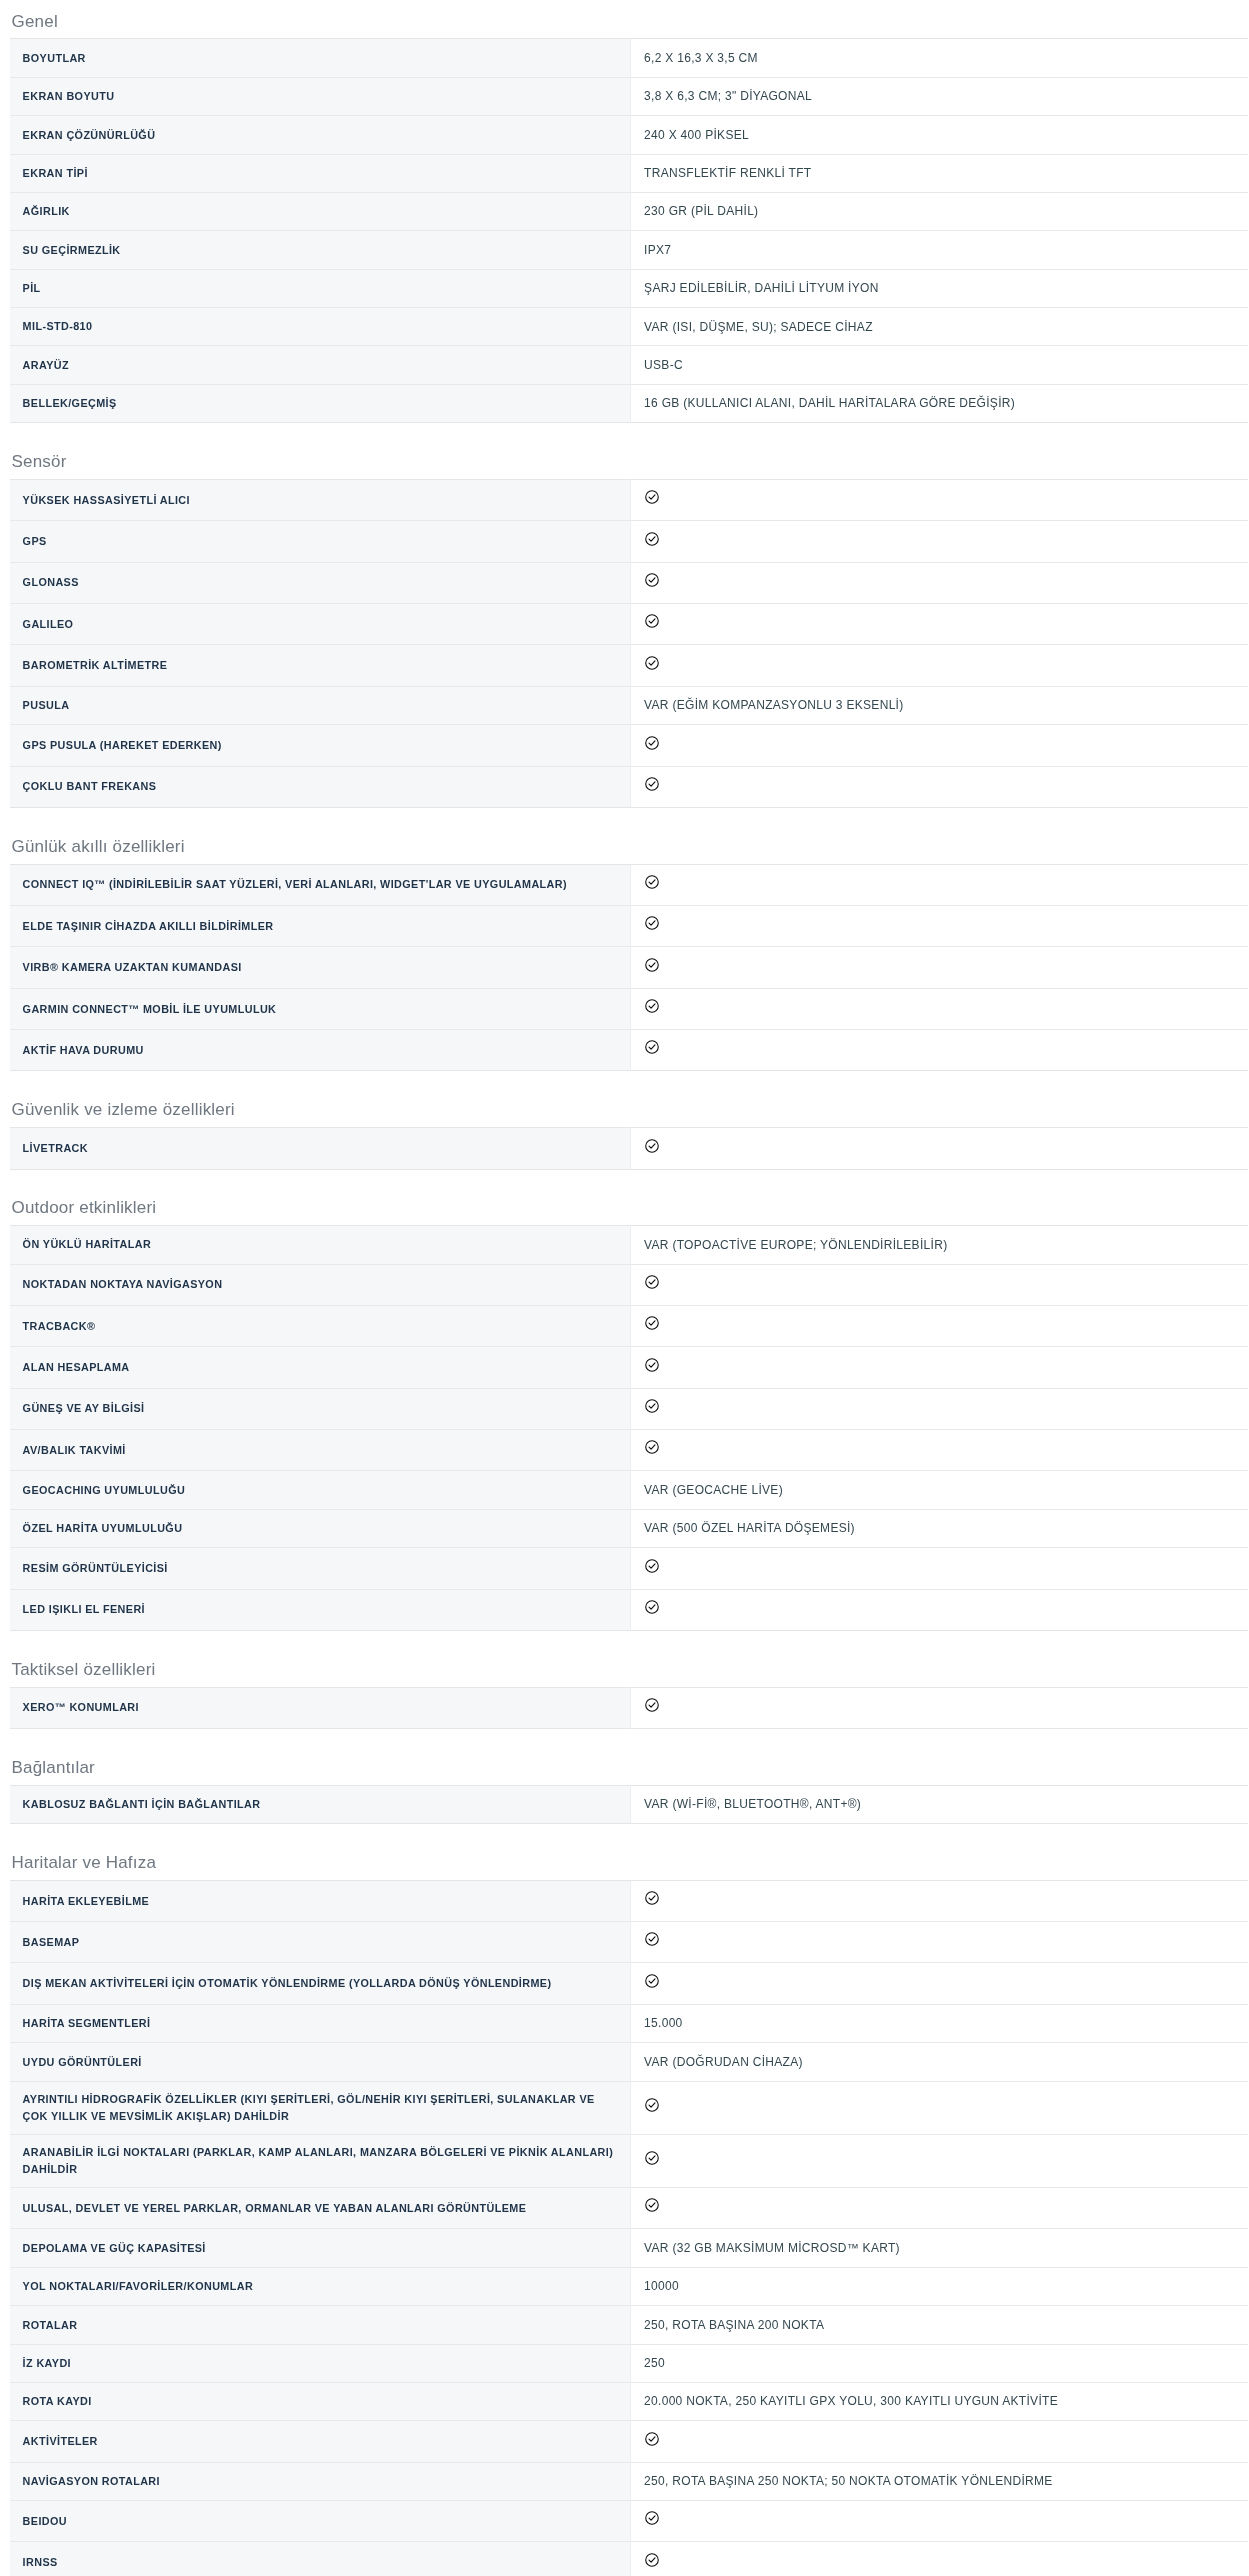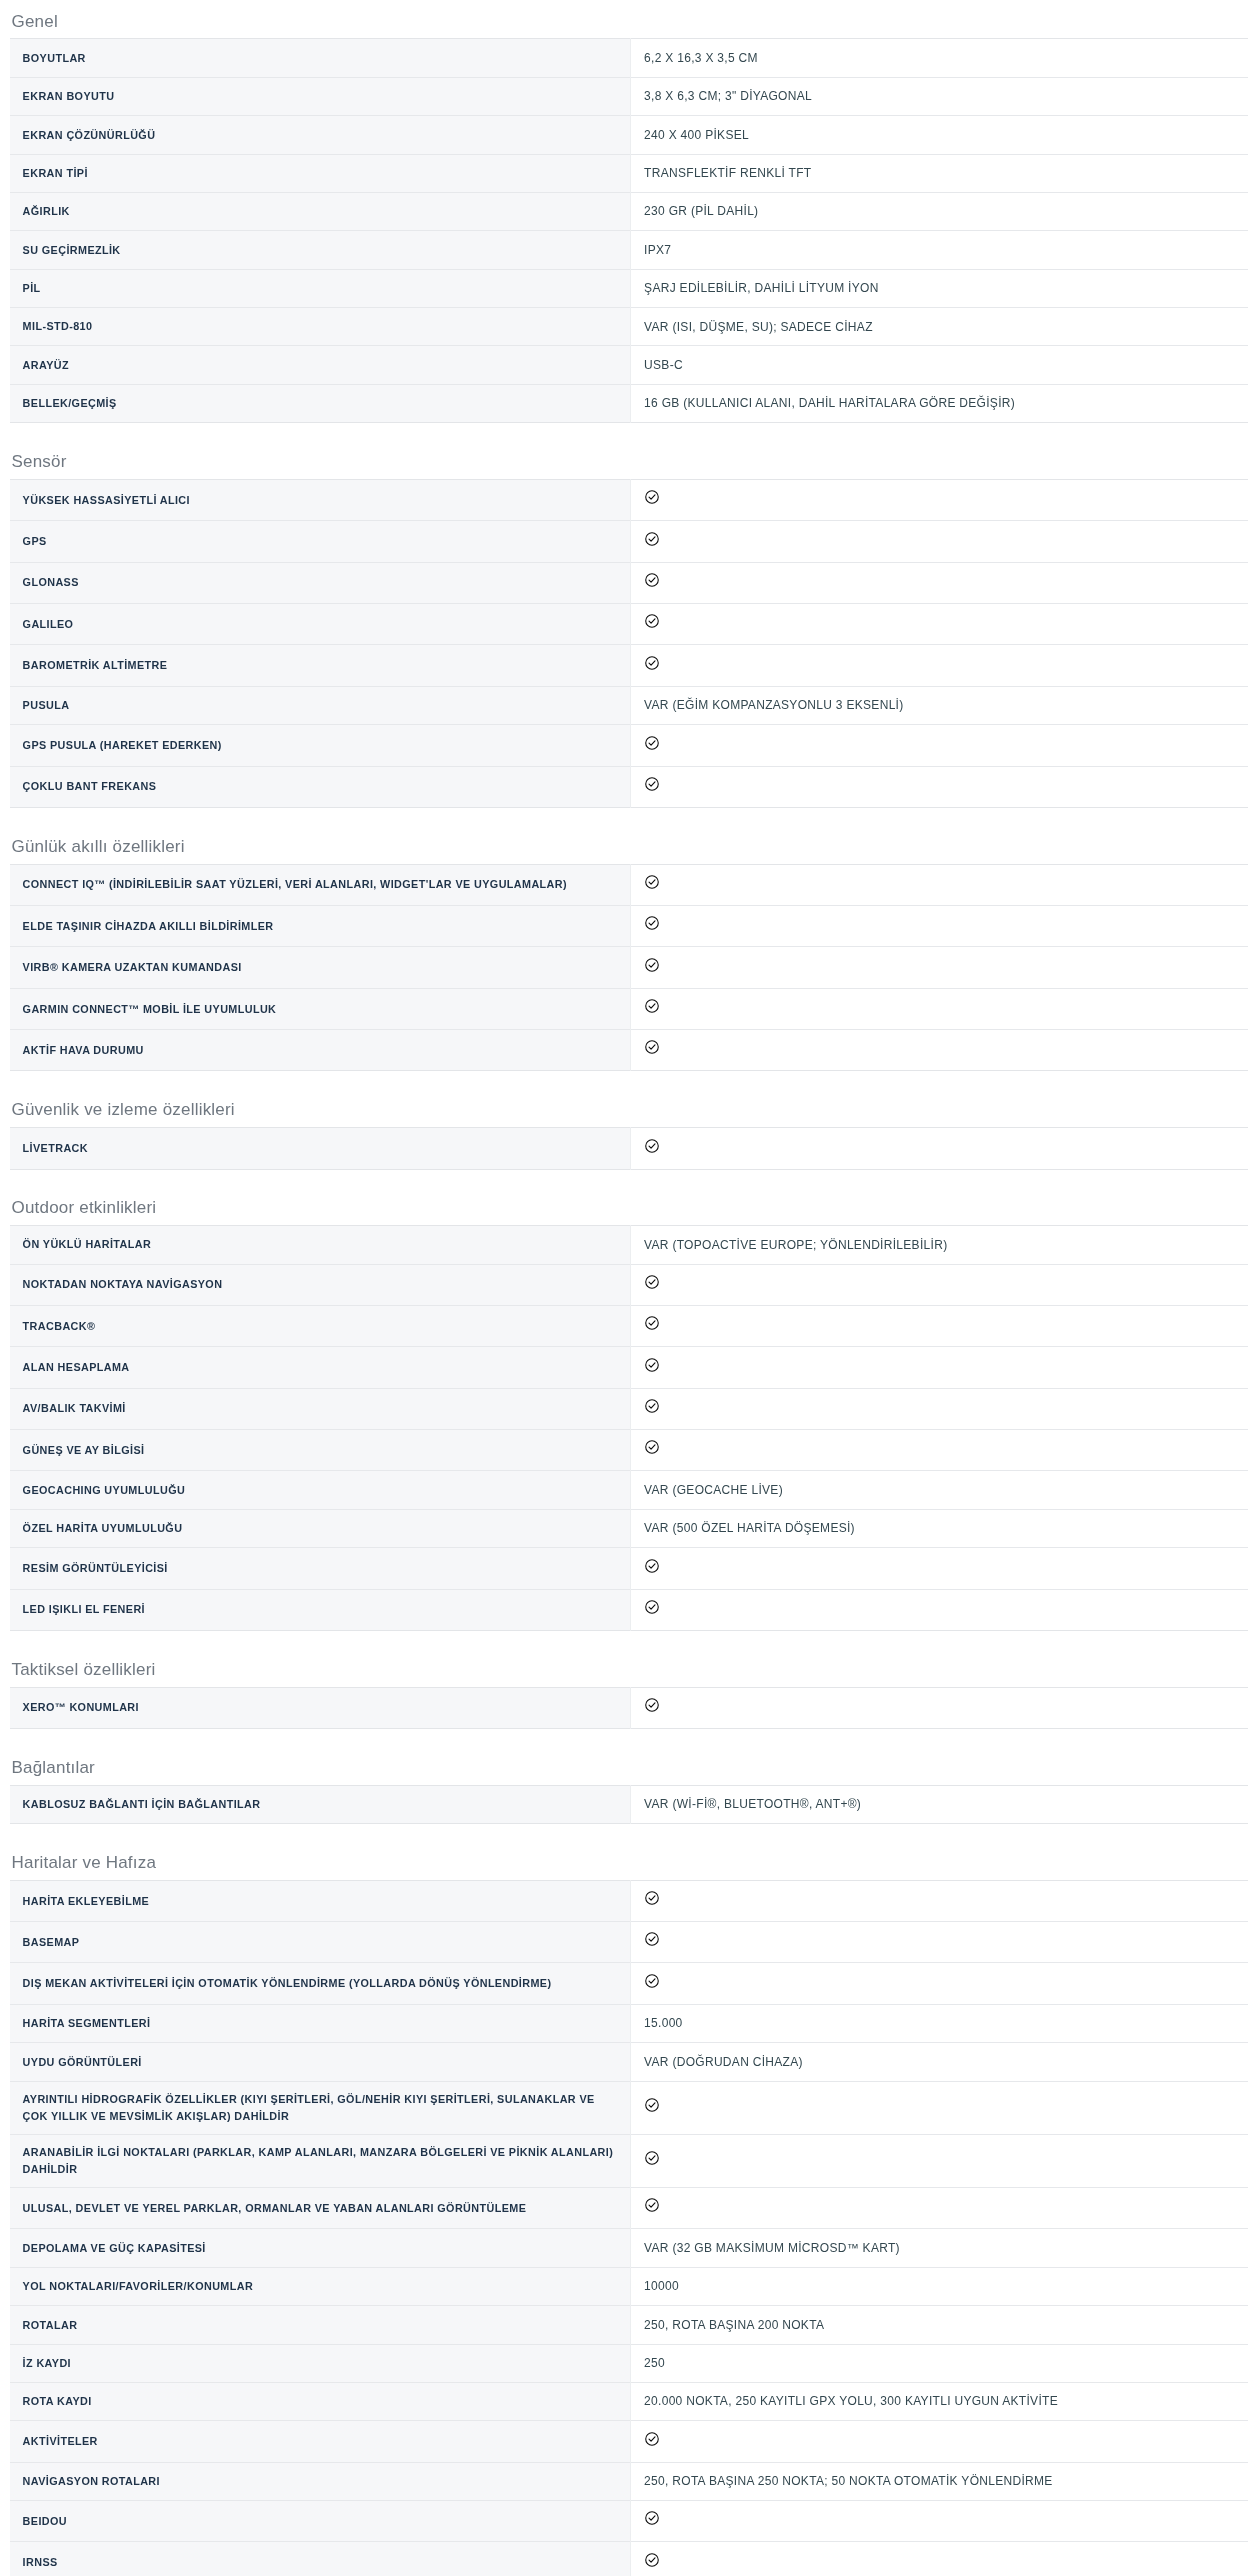--- a/index.html
+++ b/index.html
@@ -310,30 +310,30 @@
             <tr class="spec-row">
               <td class="spec-label">ALAN HESAPLAMA</td>
               <td class="spec-value"><span class="check-wrap">
                   <svg class="check-icon" viewBox="0 0 24 24" fill="none" xmlns="http://www.w3.org/2000/svg" aria-hidden="true">
                     <circle cx="12" cy="12" r="9.4" stroke="#0b0b0b" stroke-width="1.6" fill="none"></circle>
                     <path d="M7.6 12.3 L10.6 15.2 L16.5 8.9" stroke="#0b0b0b" stroke-width="1.7" stroke-linecap="round" stroke-linejoin="round" fill="none"></path>
                   </svg>
                 </span></td>
             </tr>
             <tr class="spec-row">
+              <td class="spec-label">GÜNEŞ VE AY BİLGİSİ</td>
+              <td class="spec-value"><span class="check-wrap">
+                  <svg class="check-icon" viewBox="0 0 24 24" fill="none" xmlns="http://www.w3.org/2000/svg" aria-hidden="true">
+                    <circle cx="12" cy="12" r="9.4" stroke="#0b0b0b" stroke-width="1.6" fill="none"></circle>
+                    <path d="M7.6 12.3 L10.6 15.2 L16.5 8.9" stroke="#0b0b0b" stroke-width="1.7" stroke-linecap="round" stroke-linejoin="round" fill="none"></path>
+                  </svg>
+                </span></td>
+            </tr>
+            <tr class="spec-row">
               <td class="spec-label">AV/BALIK TAKVİMİ</td>
-              <td class="spec-value"><span class="check-wrap">
-                  <svg class="check-icon" viewBox="0 0 24 24" fill="none" xmlns="http://www.w3.org/2000/svg" aria-hidden="true">
-                    <circle cx="12" cy="12" r="9.4" stroke="#0b0b0b" stroke-width="1.6" fill="none"></circle>
-                    <path d="M7.6 12.3 L10.6 15.2 L16.5 8.9" stroke="#0b0b0b" stroke-width="1.7" stroke-linecap="round" stroke-linejoin="round" fill="none"></path>
-                  </svg>
-                </span></td>
-            </tr>
-            <tr class="spec-row">
-              <td class="spec-label">GÜNEŞ VE AY BİLGİSİ</td>
               <td class="spec-value"><span class="check-wrap">
                   <svg class="check-icon" viewBox="0 0 24 24" fill="none" xmlns="http://www.w3.org/2000/svg" aria-hidden="true">
                     <circle cx="12" cy="12" r="9.4" stroke="#0b0b0b" stroke-width="1.6" fill="none"></circle>
                     <path d="M7.6 12.3 L10.6 15.2 L16.5 8.9" stroke="#0b0b0b" stroke-width="1.7" stroke-linecap="round" stroke-linejoin="round" fill="none"></path>
                   </svg>
                 </span></td>
             </tr>
             <tr class="spec-row">
               <td class="spec-label">GEOCACHING UYUMLULUĞU</td>
               <td class="spec-value">VAR (GEOCACHE LİVE)</td>

